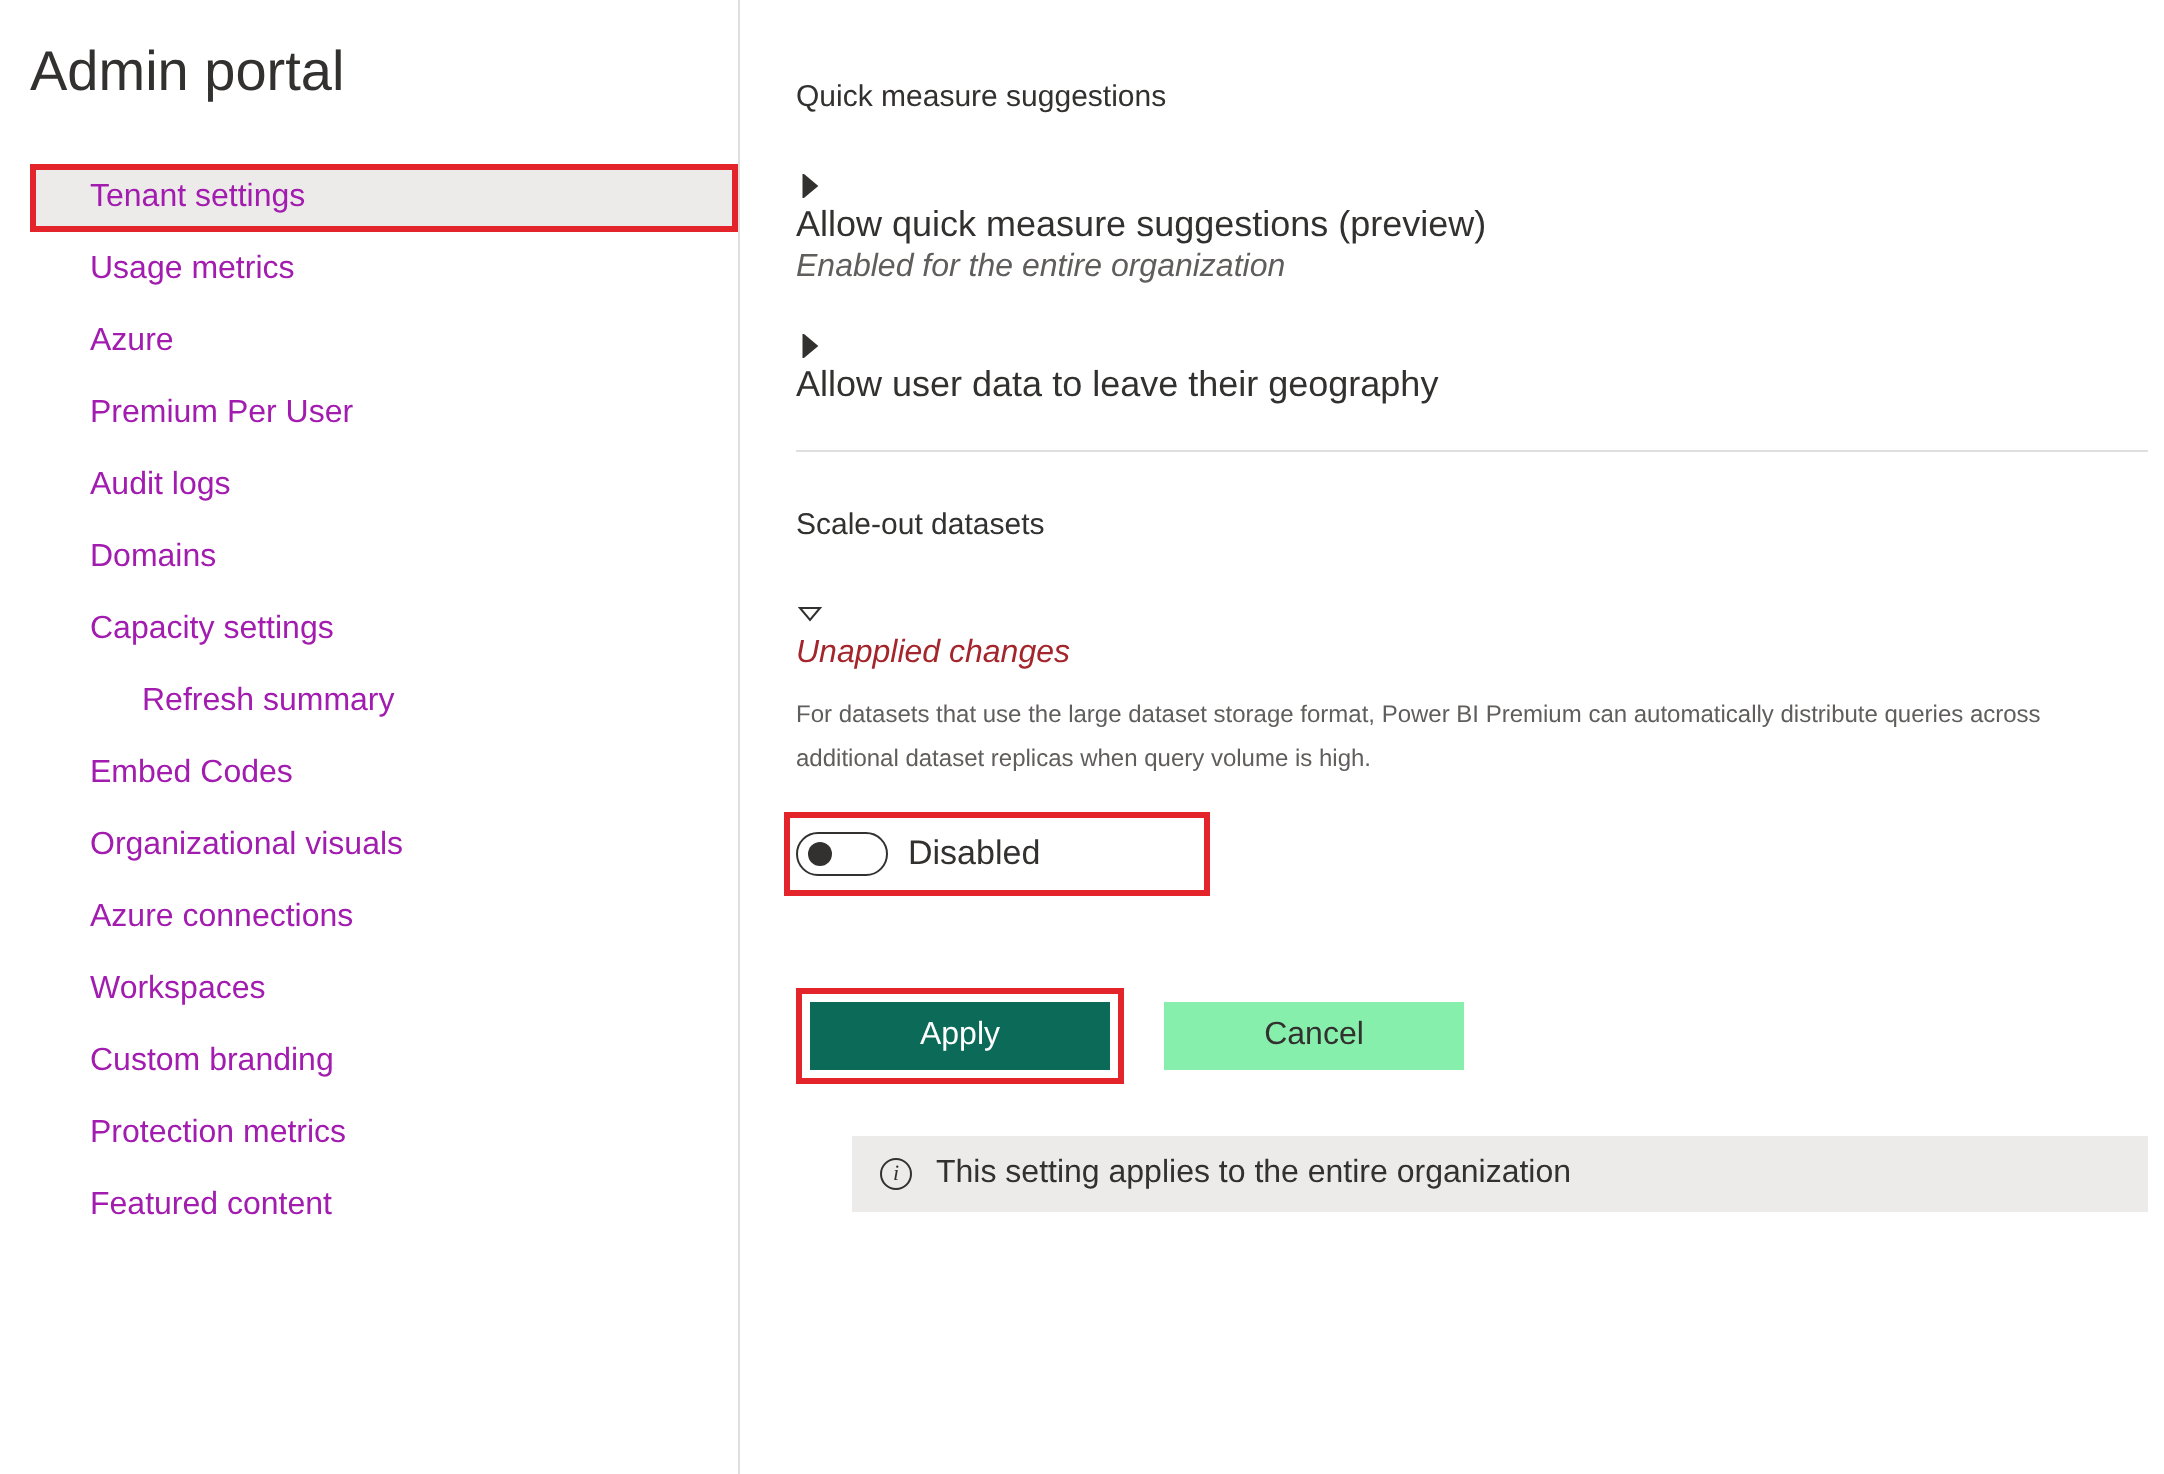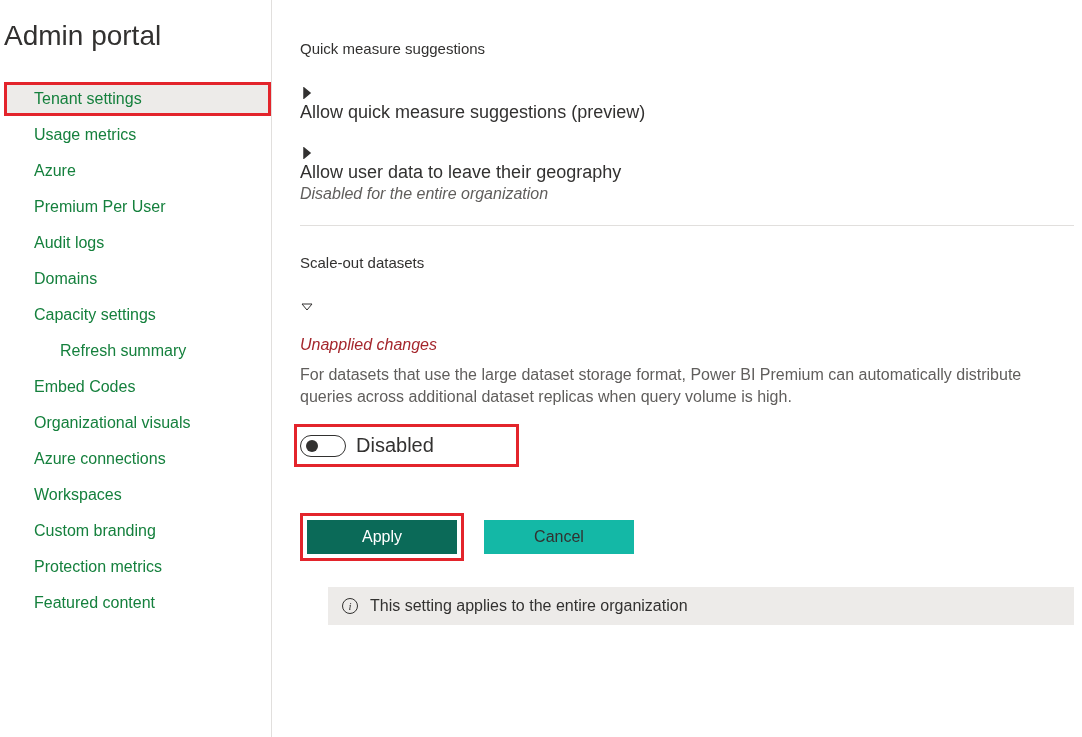--- a/index.html
+++ b/index.html
@@ -10,38 +10,38 @@
     body {
       font-family: "Segoe UI", -apple-system, Helvetica, Arial, sans-serif;
       color: #323130;
       background: #fff;
       width: 1082px;
       height: 737px;
       overflow: hidden;
       display: flex;
     }
     .sidebar {
-      width: 272px;
+      width: 370px;
       border-right: 1px solid #e1dfdd;
-      padding: 12px 0 12px 4px;
+      padding: 12px 0 12px 15px;
     }
     .sidebar-title {
       font-size: 28px;
       font-weight: 350;
       color: #323130;
       margin: 8px 0 30px 0;
       padding-left: 0;
     }
     .nav {
       list-style: none;
     }
     .nav li {
       padding: 8px 10px 8px 30px;
       font-size: 16px;
-      color: #15803d;
+      color: #a21caf;
       cursor: pointer;
       margin-bottom: 2px;
     }
     .nav li.indent {
       padding-left: 56px;
     }
     .nav li.selected {
       background: #edebe9;
     }
     .highlight-red {
@@ -95,25 +95,25 @@
     }
     .divider {
       border: none;
       border-top: 1px solid #e1dfdd;
       margin: 22px 0 28px 0;
     }
     .unapplied {
       color: #a4262c;
       font-style: italic;
       font-size: 16px;
-      margin-top: 20px;
+      margin-top: 2px;
     }
     .setting-desc {
       color: #605e5c;
-      font-size: 16px;
+      font-size: 12px;
       line-height: 22px;
       margin-top: 10px;
       margin-bottom: 16px;
     }
     .toggle-wrap {
       display: inline-flex;
       align-items: center;
       padding: 6px 14px 6px 6px;
       margin-left: -6px;
     }
@@ -133,21 +133,21 @@
     .toggle .knob {
       width: 12px;
       height: 12px;
       background: #323130;
       border-radius: 50%;
       position: absolute;
       top: 4px;
       left: 5px;
     }
     .toggle-label {
-      font-size: 20px;
+      font-size: 17px;
       color: #323130;
     }
     .button-row {
       display: flex;
       gap: 20px;
       margin-top: 46px;
     }
     .btn {
       width: 150px;
       height: 34px;
@@ -156,21 +156,21 @@
       cursor: pointer;
       display: inline-flex;
       align-items: center;
       justify-content: center;
     }
     .btn-primary {
       background: #0b6a58;
       color: #fff;
     }
     .btn-secondary {
-      background: #14b8a6;
+      background: #86efac;
       color: #323130;
     }
     .btn-frame {
       display: inline-flex;
       align-items: center;
       justify-content: flex-start;
     }
     .btn-frame.highlight-red {
       outline: 3px solid #e3242b;
       padding: 7px;
@@ -229,32 +229,32 @@
   <h2 class="section-title">Quick measure suggestions</h2>
 
   <div class="setting-row">
     <span class="chev">
       <svg width="10" height="12" viewBox="0 0 10 12">
           <path d="M2 1 L8 6 L2 11 Z" fill="#323130"></path>
         </svg>
     </span>
     <div class="setting-body">
       <div class="setting-name">Allow quick measure suggestions (preview)</div>
+      <div class="setting-status">Enabled for the entire organization</div>
     </div>
   </div>
 
   <div class="setting-row">
     <span class="chev">
       <svg width="10" height="12" viewBox="0 0 10 12">
           <path d="M2 1 L8 6 L2 11 Z" fill="#323130"></path>
         </svg>
     </span>
     <div class="setting-body">
       <div class="setting-name">Allow user data to leave their geography</div>
-      <div class="setting-status">Disabled for the entire organization</div>
     </div>
   </div>
 
   <hr class="divider">
 
   <h2 class="section-title">Scale-out datasets</h2>
 
   <div class="setting-row" style="margin-bottom:0;">
     <span class="chev">
       <svg width="12" height="10" viewBox="0 0 12 10">

